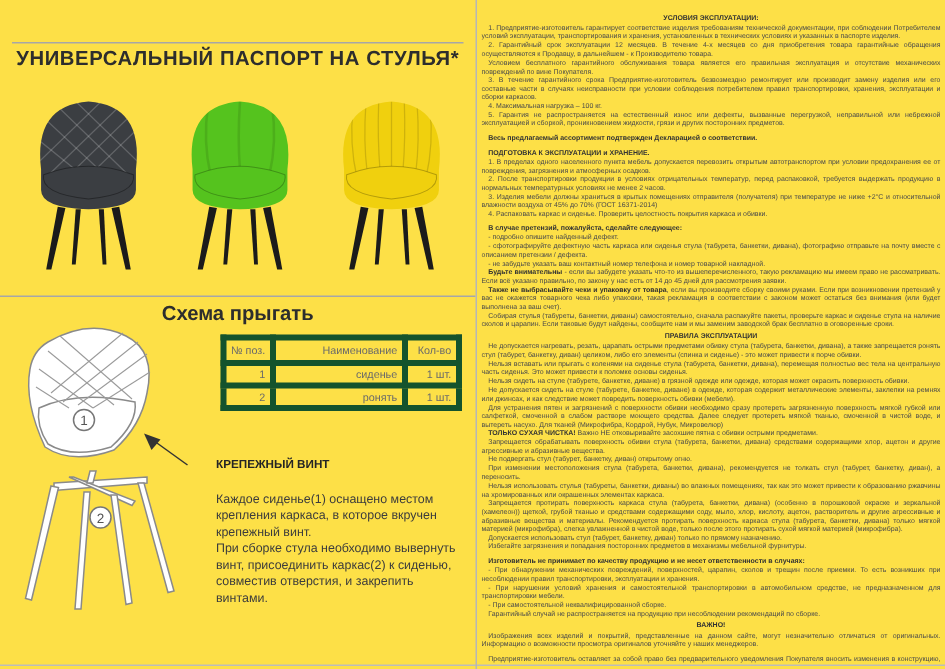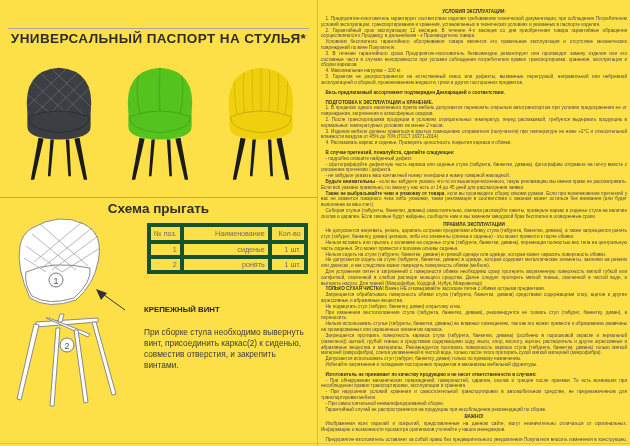--- a/index.html
+++ b/index.html
@@ -194,20 +194,21 @@
       <circle cx="63" cy="135" r="7" fill="#ffffff" stroke="#777"></circle>
       <text x="63" y="138.5" font-size="9" fill="#555" stroke="none" text-anchor="middle">2</text>
     </g>
   </svg>
 
   <div class="screw-label">
       <div>КРЕПЕЖНЫЙ ВИНТ</div>
     </div>
 
   <div class="assembly-instructions">
+      <p>Каждое сиденье(1) оснащено местом крепления каркаса, в которое вкручен крепежный винт.</p>
       <p>При сборке стула необходимо вывернуть винт, присоединить каркас(2) к сиденью, совместив отверстия, и закрепить винтами.</p>
     </div>
 
   <div class="right-col">
     <div class="right-col-inner">
         <p class="blk header">УСЛОВИЯ ЭКСПЛУАТАЦИИ:</p>
         <p class="blk para">1. Предприятие-изготовитель гарантирует соответствие изделия требованиям технической документации, при соблюдении Потребителем условий эксплуатации, транспортирования и хранения, установленных в технических условиях и указанных в паспорте изделия.</p>
         <p class="blk para">2. Гарантийный срок эксплуатации 12 месяцев. В течение 4-х месяцев со дня приобретения товара гарантийные обращения осуществляются к Продавцу, в дальнейшем - к Производителю товара.</p>
         <p class="blk para">Условием бесплатного гарантийного обслуживания товара является его правильная эксплуатация и отсутствие механических повреждений по вине Покупателя.</p>
         <p class="blk para">3. В течение гарантийного срока Предприятие-изготовитель безвозмездно ремонтирует или производит замену изделия или его составные части в случаях неисправности при условии соблюдения потребителем правил транспортировки, хранения, эксплуатации и сборки каркасов.</p>

